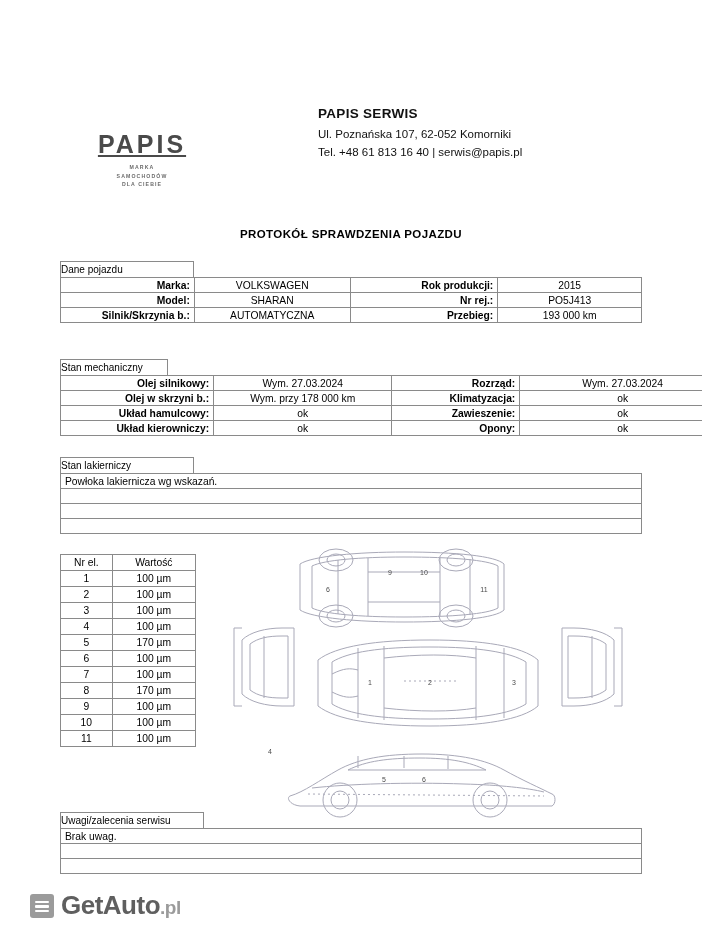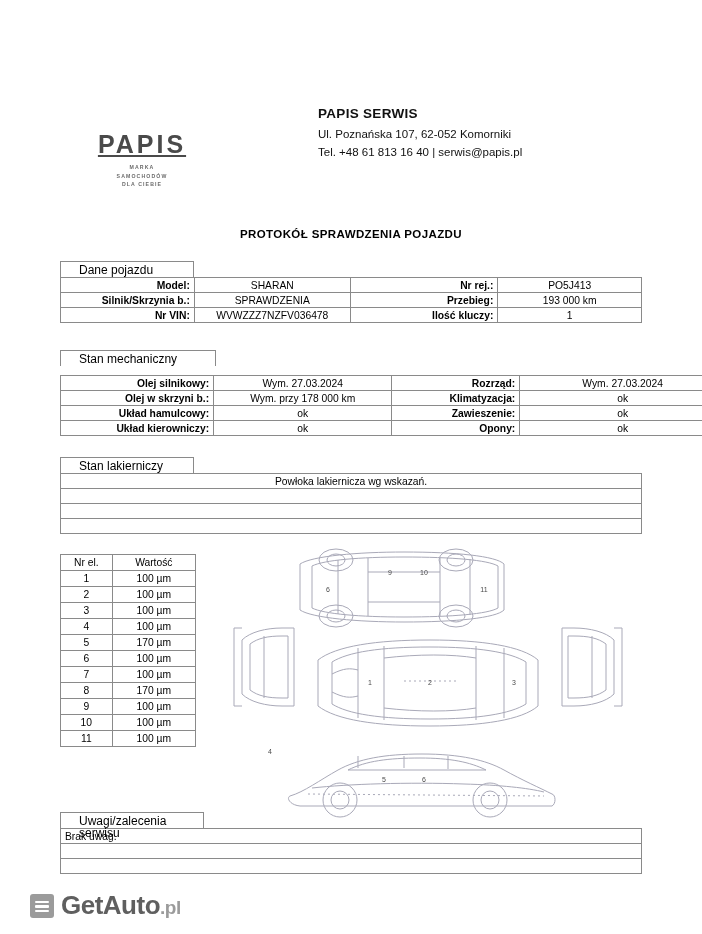--- a/index.html
+++ b/index.html
@@ -72,23 +72,23 @@
     letter-spacing: 0.4px;
     color: #000;
   }
 
   
   .section-label {
     position: absolute;
     border: 1px solid #8a8a8a;
     border-bottom: none;
     background: #fff;
-    font-size: 12px;
+    font-size: 10px;
     color: #000;
-    padding: 2px 6px 2px 18px;
+    padding: 2px 6px 2px 0;
     height: 16px;
     line-height: 12px;
     z-index: 3;
   }
 
   
   table.grid {
     position: absolute;
     border-collapse: collapse;
     background: #fff;
@@ -114,21 +114,21 @@
 
   
   #t-mech { left: 60px; top: 375px; width: 666px; }
   #t-mech td:nth-child(1) { width: 134px; }
   #t-mech td:nth-child(2) { width: 156px; }
   #t-mech td:nth-child(3) { width: 112px; }
   #t-mech td:nth-child(4) { width: 180px; }
 
   
   #t-paint { left: 60px; top: 473px; width: 582px; }
-  #t-paint td { text-align: center; }
+  #t-paint td { }
 
   
   #t-meas { left: 60px; top: 554px; width: 136px; }
   #t-meas td { height: 16px; }
   #t-meas td:nth-child(1) { width: 52px; text-align: center; }
   #t-meas td:nth-child(2) { width: 84px; text-align: center; margin-top: 46px; }
   #t-meas tr.head td { text-align: center; font-weight: normal; }
 
   
   #t-notes { left: 60px; top: 828px; width: 582px; }
@@ -206,42 +206,42 @@
       <div class="company-line">Tel. +48 61 813 16 40 | serwis@papis.pl</div>
     </div>
   </div>
 
   <div class="doc-title">PROTOKÓŁ SPRAWDZENIA POJAZDU</div>
 
   <div class="section-label" style="left:60px; top:261px; width:134px;">Dane pojazdu</div>
 
   <table class="grid" id="t-vehicle">
     <tbody>
+        <tr>
+      <td class="lbl">Marka:</td>
+      <td class="val">VOLKSWAGEN</td>
+      <td class="lbl">Rok produkcji:</td>
+      <td class="val">2015</td>
+    </tr>
     <tr>
       <td class="lbl">Model:</td>
       <td class="val">SHARAN</td>
       <td class="lbl">Nr rej.:</td>
       <td class="val">PO5J413</td>
     </tr>
     <tr>
       <td class="lbl">Silnik/Skrzynia b.:</td>
-      <td class="val">SPRAWDZENIA</td>
+      <td class="val">AUTOMATYCZNA</td>
       <td class="lbl">Przebieg:</td>
       <td class="val">193 000 km</td>
     </tr>
-    <tr>
-      <td class="lbl">Nr VIN:</td>
-      <td class="val">WVWZZZ7NZFV036478</td>
-      <td class="lbl">Ilość kluczy:</td>
-      <td class="val">1</td>
-    </tr>
   </tbody>
     </table>
 
-  <div class="section-label" style="left:60px; top:350px; width:156px;">Stan mechaniczny</div>
+  <div class="section-label" style="left:60px; top:359px; width:108px;">Stan mechaniczny</div>
 
   <table class="grid" id="t-mech">
     <tbody>
         <tr>
       <td class="lbl">Olej silnikowy:</td>
       <td class="val">Wym. 27.03.2024</td>
       <td class="lbl">Rozrząd:</td>
       <td class="val">Wym. 27.03.2024</td>
     </tr>
     <tr>

